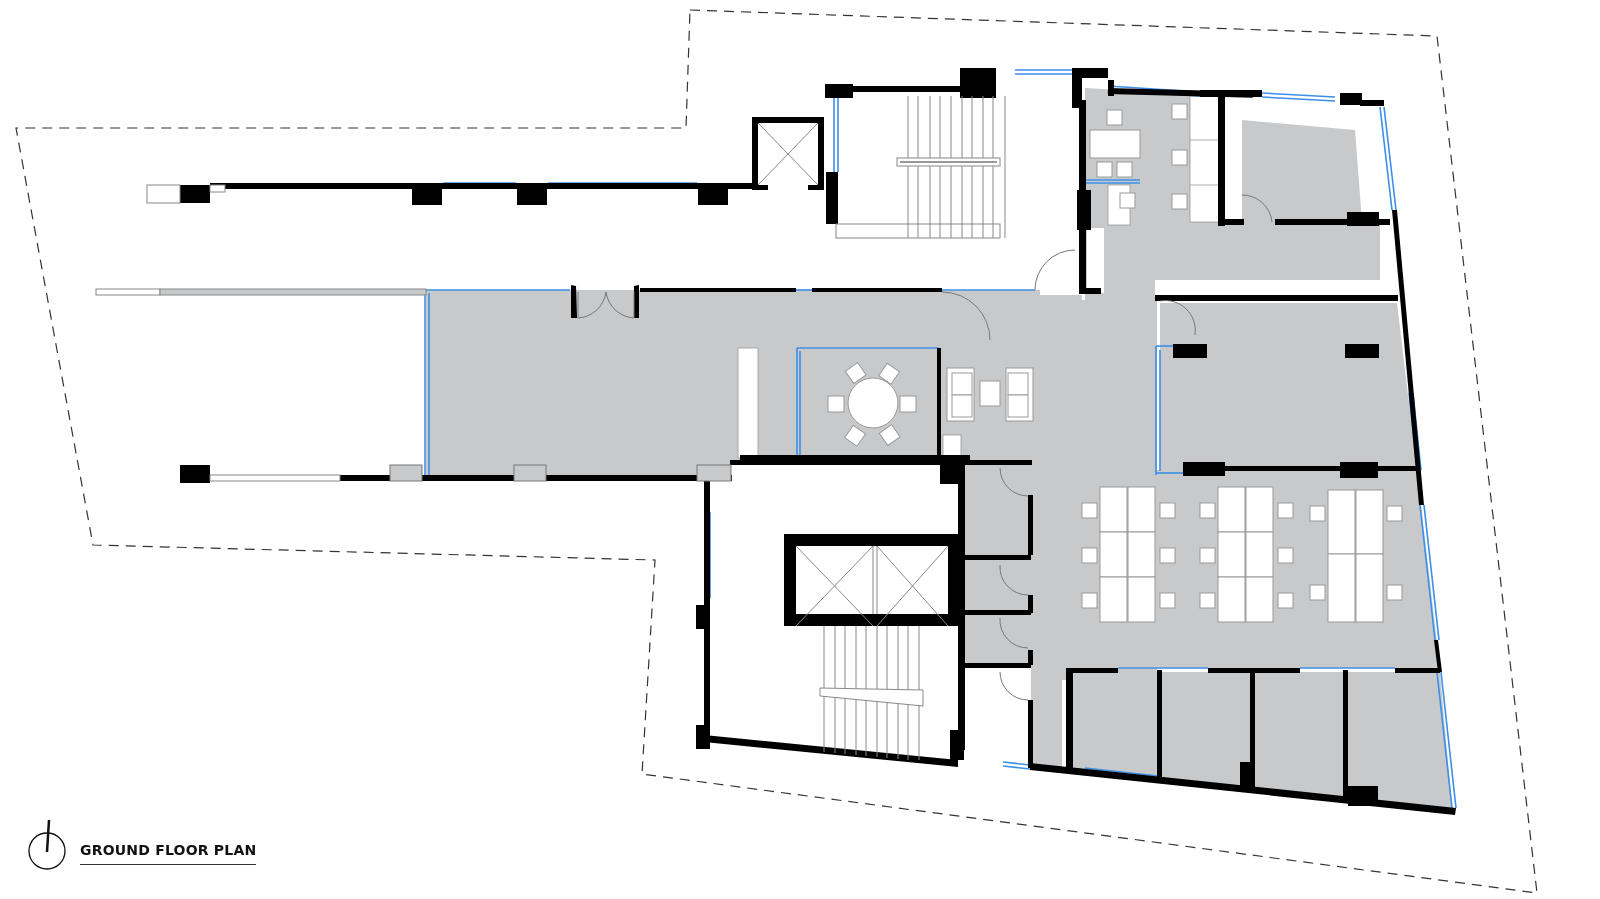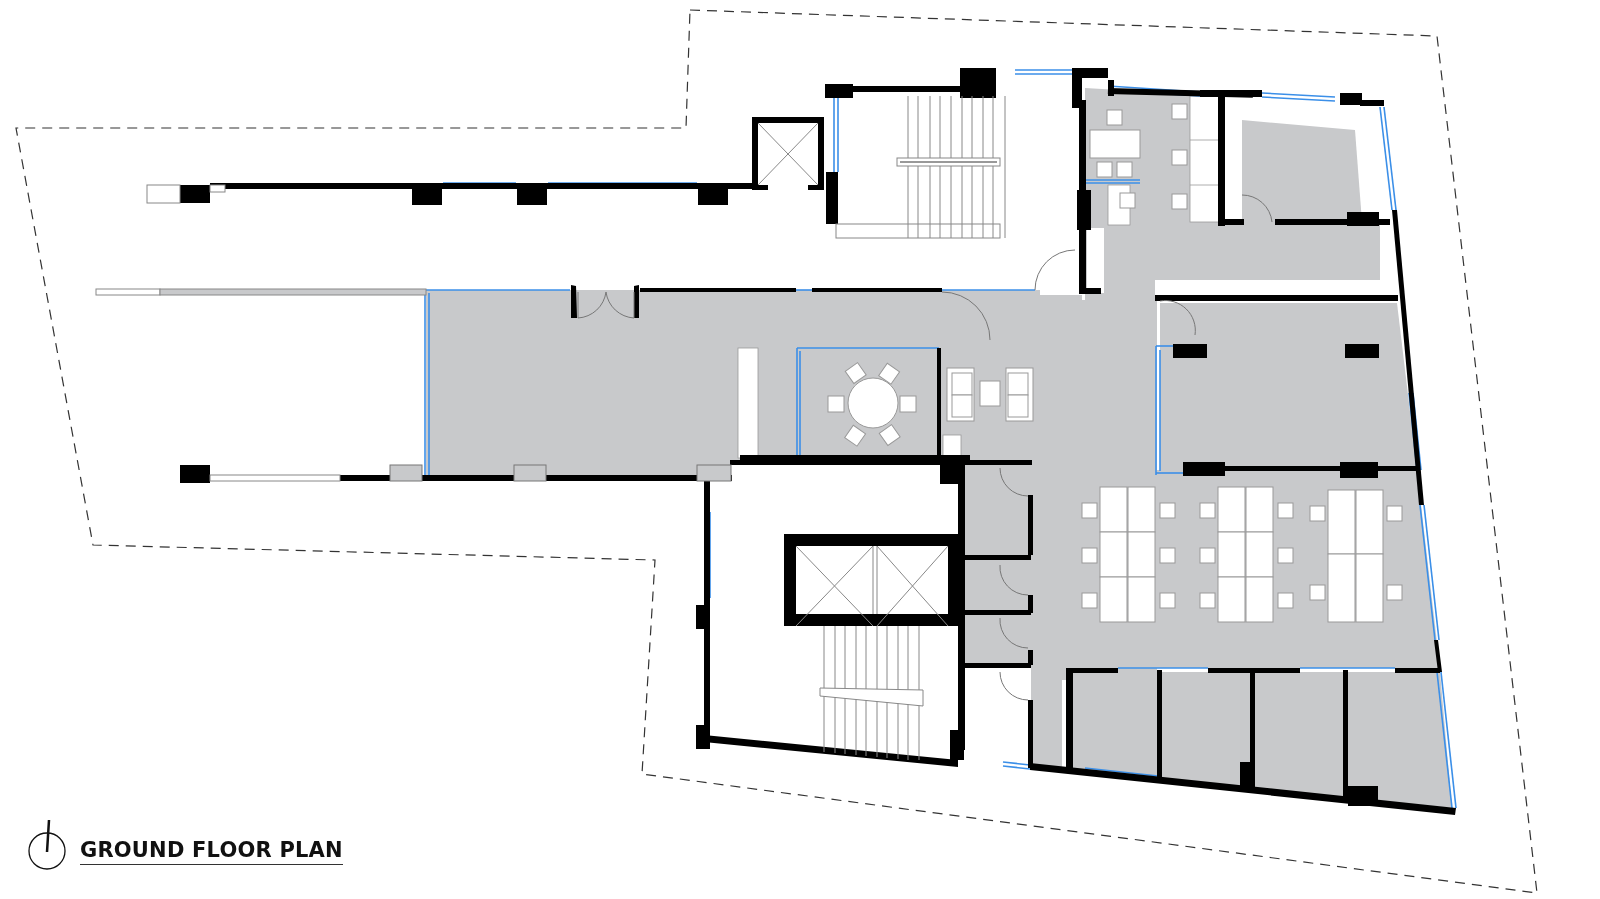--- a/index.html
+++ b/index.html
@@ -1,20 +1,20 @@
 <!DOCTYPE html>
 <html><head>
   <meta charset="utf-8">
   <style>
     html, body { margin: 0; padding: 0; background: #ffffff; }
     body { width: 1600px; height: 899px; position: relative; overflow: hidden; font-family: "DejaVu Sans", sans-serif; }
     #plan { position: absolute; left: 0; top: 0; width: 1600px; height: 899px; }
     .title-block { position: absolute; left: 28px; top: 818px; height: 60px; }
     .north { position: absolute; left: 0; top: 0; width: 40px; height: 52px; }
-    .title-text { position: absolute; left: 52px; top: 20px; font-family: "DejaVu Sans", sans-serif; font-weight: bold; font-size: 21px; letter-spacing: 0.2px; color: #111; white-space: nowrap; border-bottom: 1.5px solid #333; padding-bottom: 2px; line-height: 24px; }
+    .title-text { position: absolute; left: 52px; top: 20px; font-family: "DejaVu Sans", sans-serif; font-weight: bold; font-size: 14px; letter-spacing: 0.2px; color: #111; white-space: nowrap; border-bottom: 1.5px solid #333; padding-bottom: 2px; line-height: 24px; }
   </style>
 </head>
 <body>
 
 <svg id="plan" viewBox="0 0 1600 899" xmlns="http://www.w3.org/2000/svg">
 
   <g fill="none" stroke="#333" stroke-width="1.2" stroke-dasharray="10,7">
     <polyline points="690,10 1437,36 1537,893 642,774 655,560 93,545 16,128 686,128 690,10"></polyline>
   </g>
 

